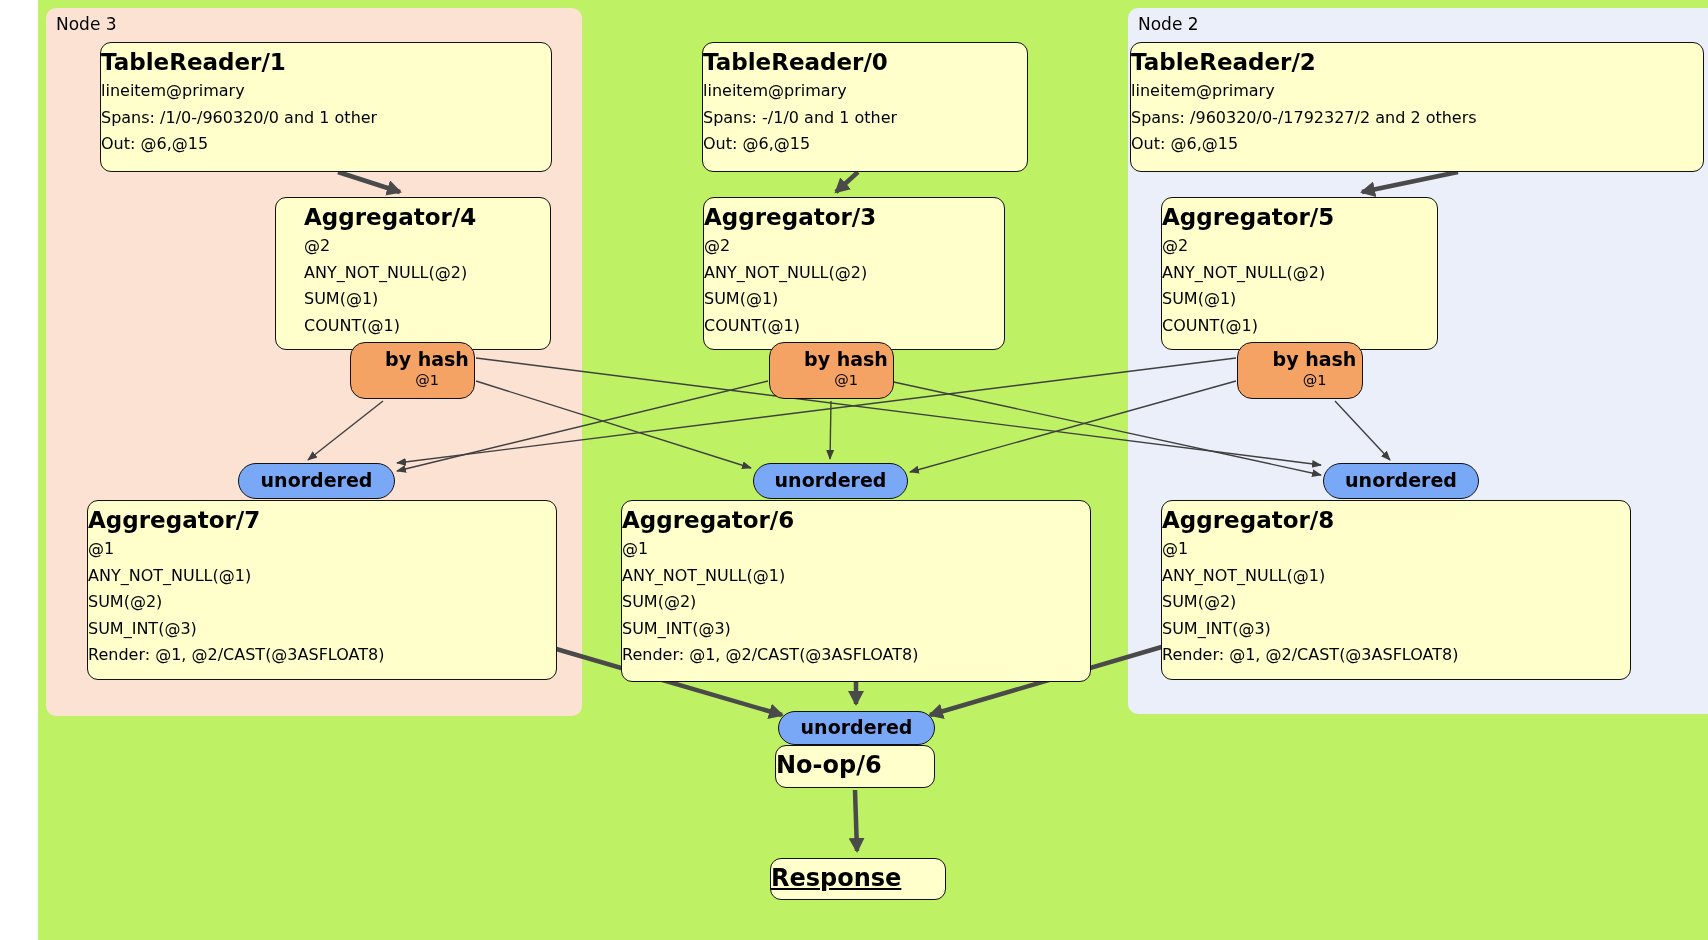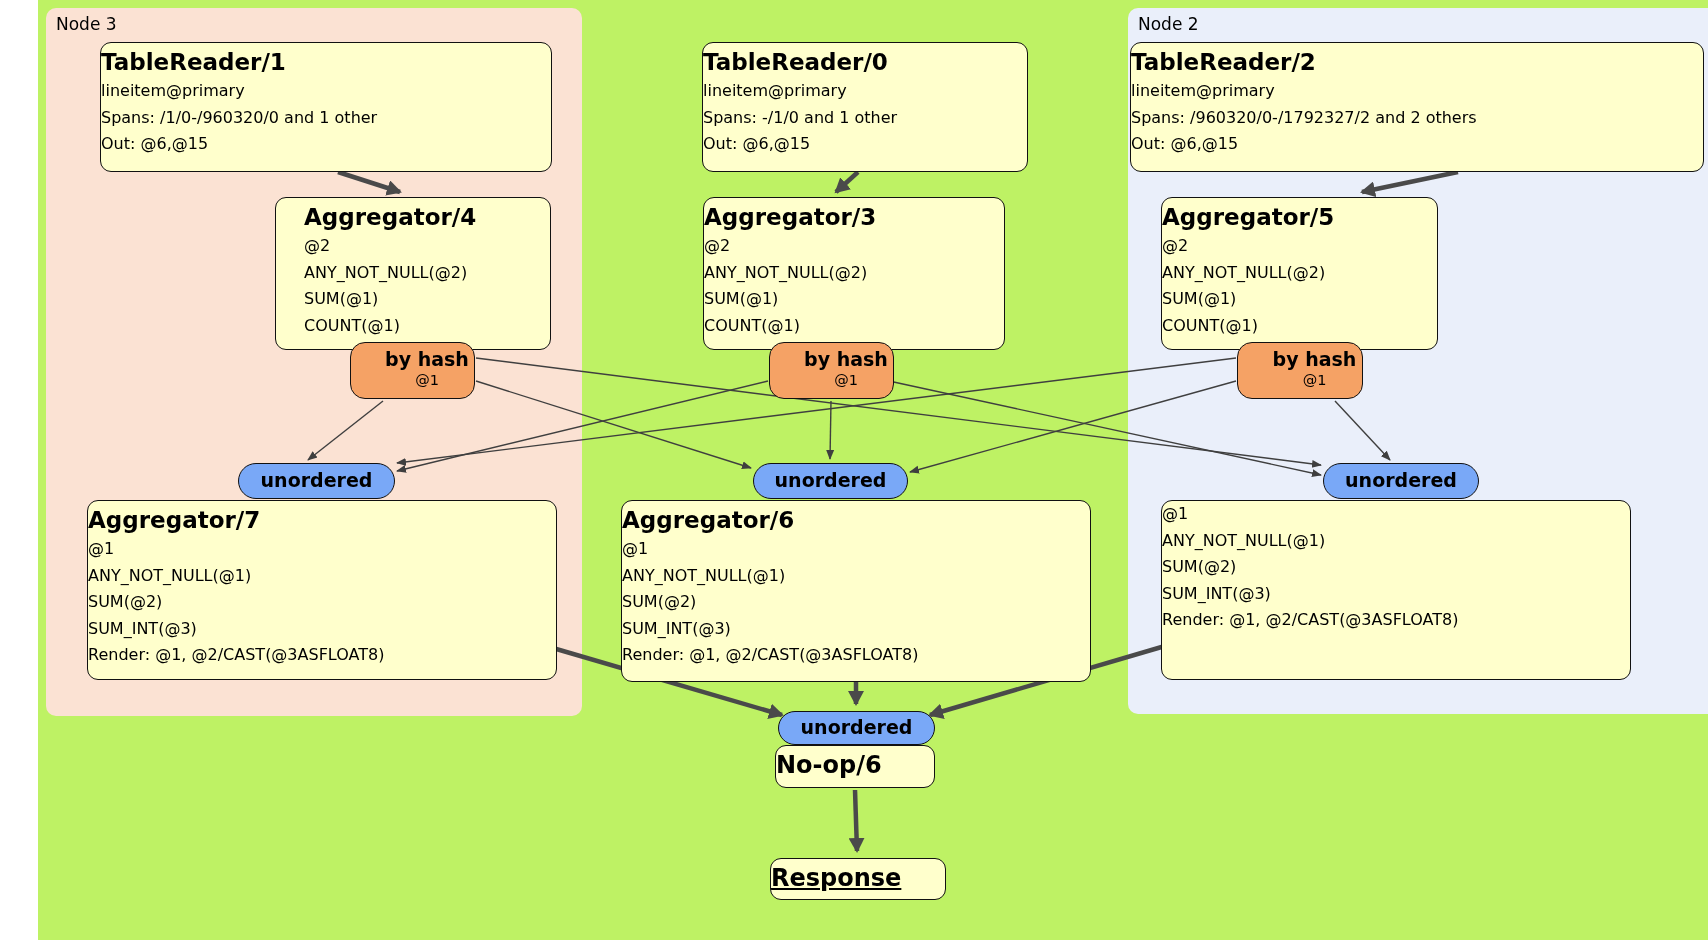--- a/index.html
+++ b/index.html
@@ -140,20 +140,21 @@
   <div class="pbox" style="left:583px;top:500px;width:470px;height:182px;">
     <div class="ptitle">Aggregator/6</div>
     <div class="pline">@1</div>
     <div class="pline">ANY_NOT_NULL(@1)</div>
     <div class="pline">SUM(@2)</div>
     <div class="pline">SUM_INT(@3)</div>
     <div class="pline">Render: @1, @2/CAST(@3ASFLOAT8)</div>
   </div>
 
   <div class="pbox" style="left:1123px;top:500px;width:470px;height:180px;">
+    <div class="ptitle">Aggregator/8</div>
     <div class="pline">@1</div>
     <div class="pline">ANY_NOT_NULL(@1)</div>
     <div class="pline">SUM(@2)</div>
     <div class="pline">SUM_INT(@3)</div>
     <div class="pline">Render: @1, @2/CAST(@3ASFLOAT8)</div>
   </div>
 
   <div class="sync" style="left:740px;top:711px;width:157px;height:34px;line-height:30px;">unordered</div>
 
   <div class="pbox" style="left:737px;top:745px;width:160px;height:43px;">

